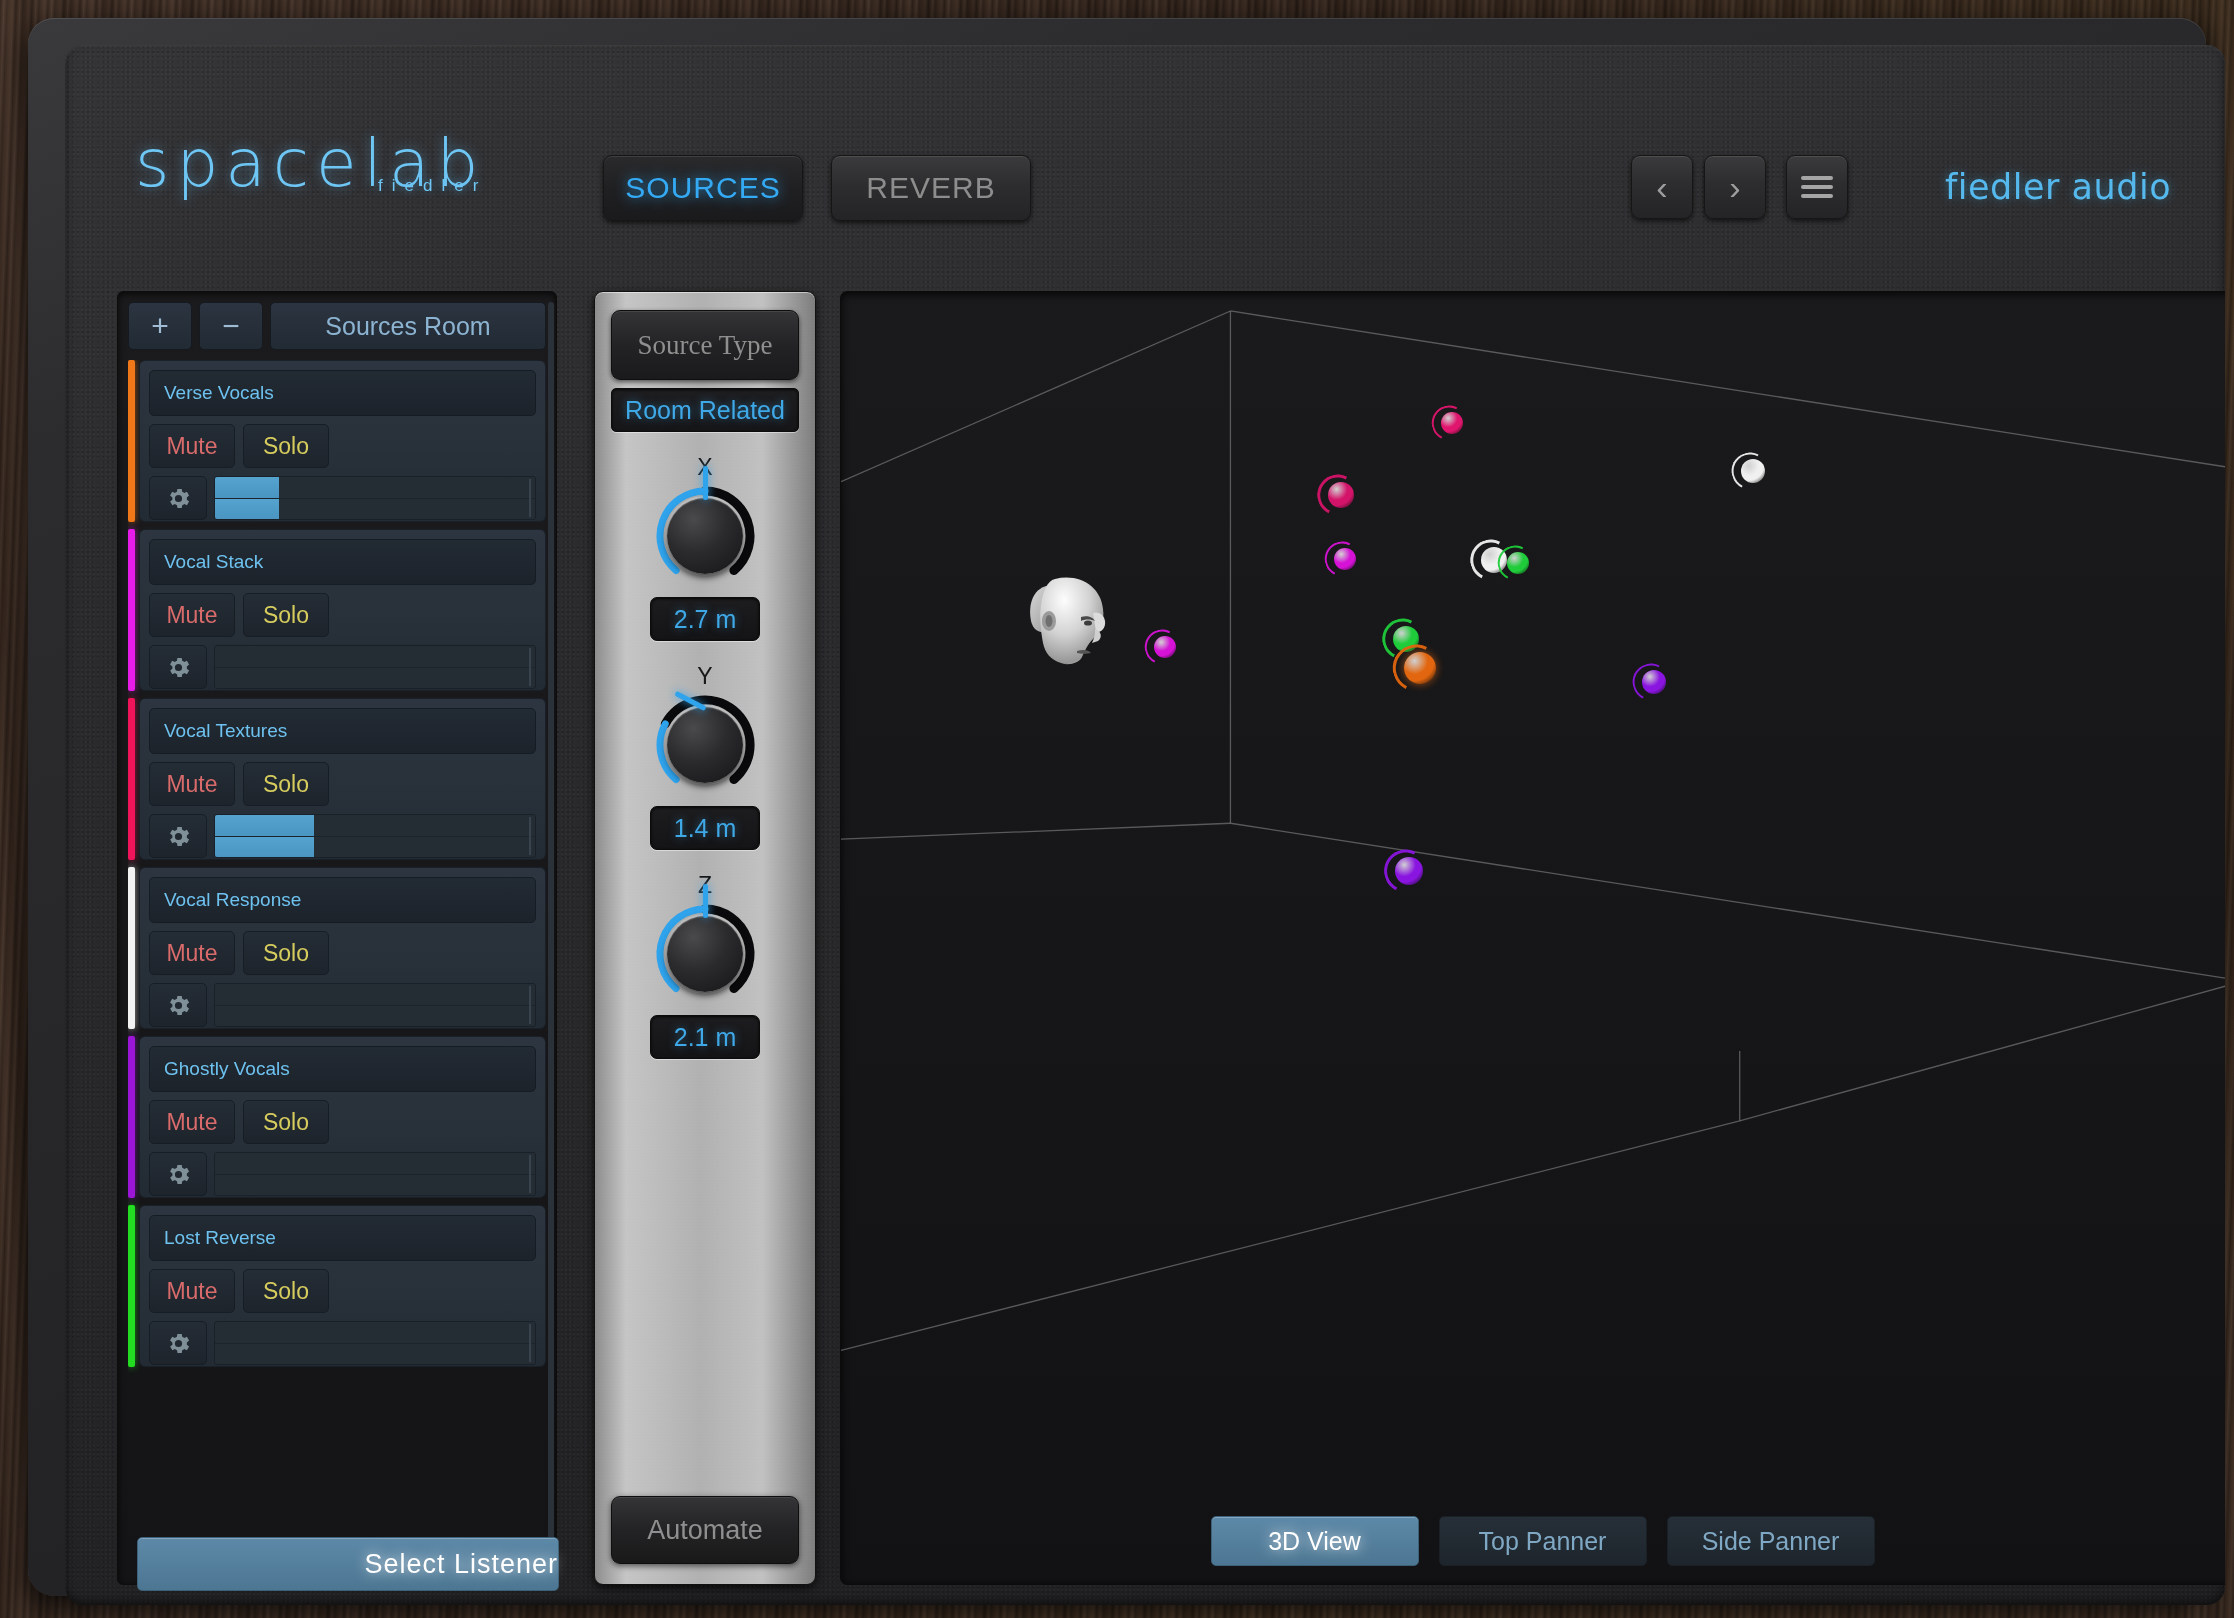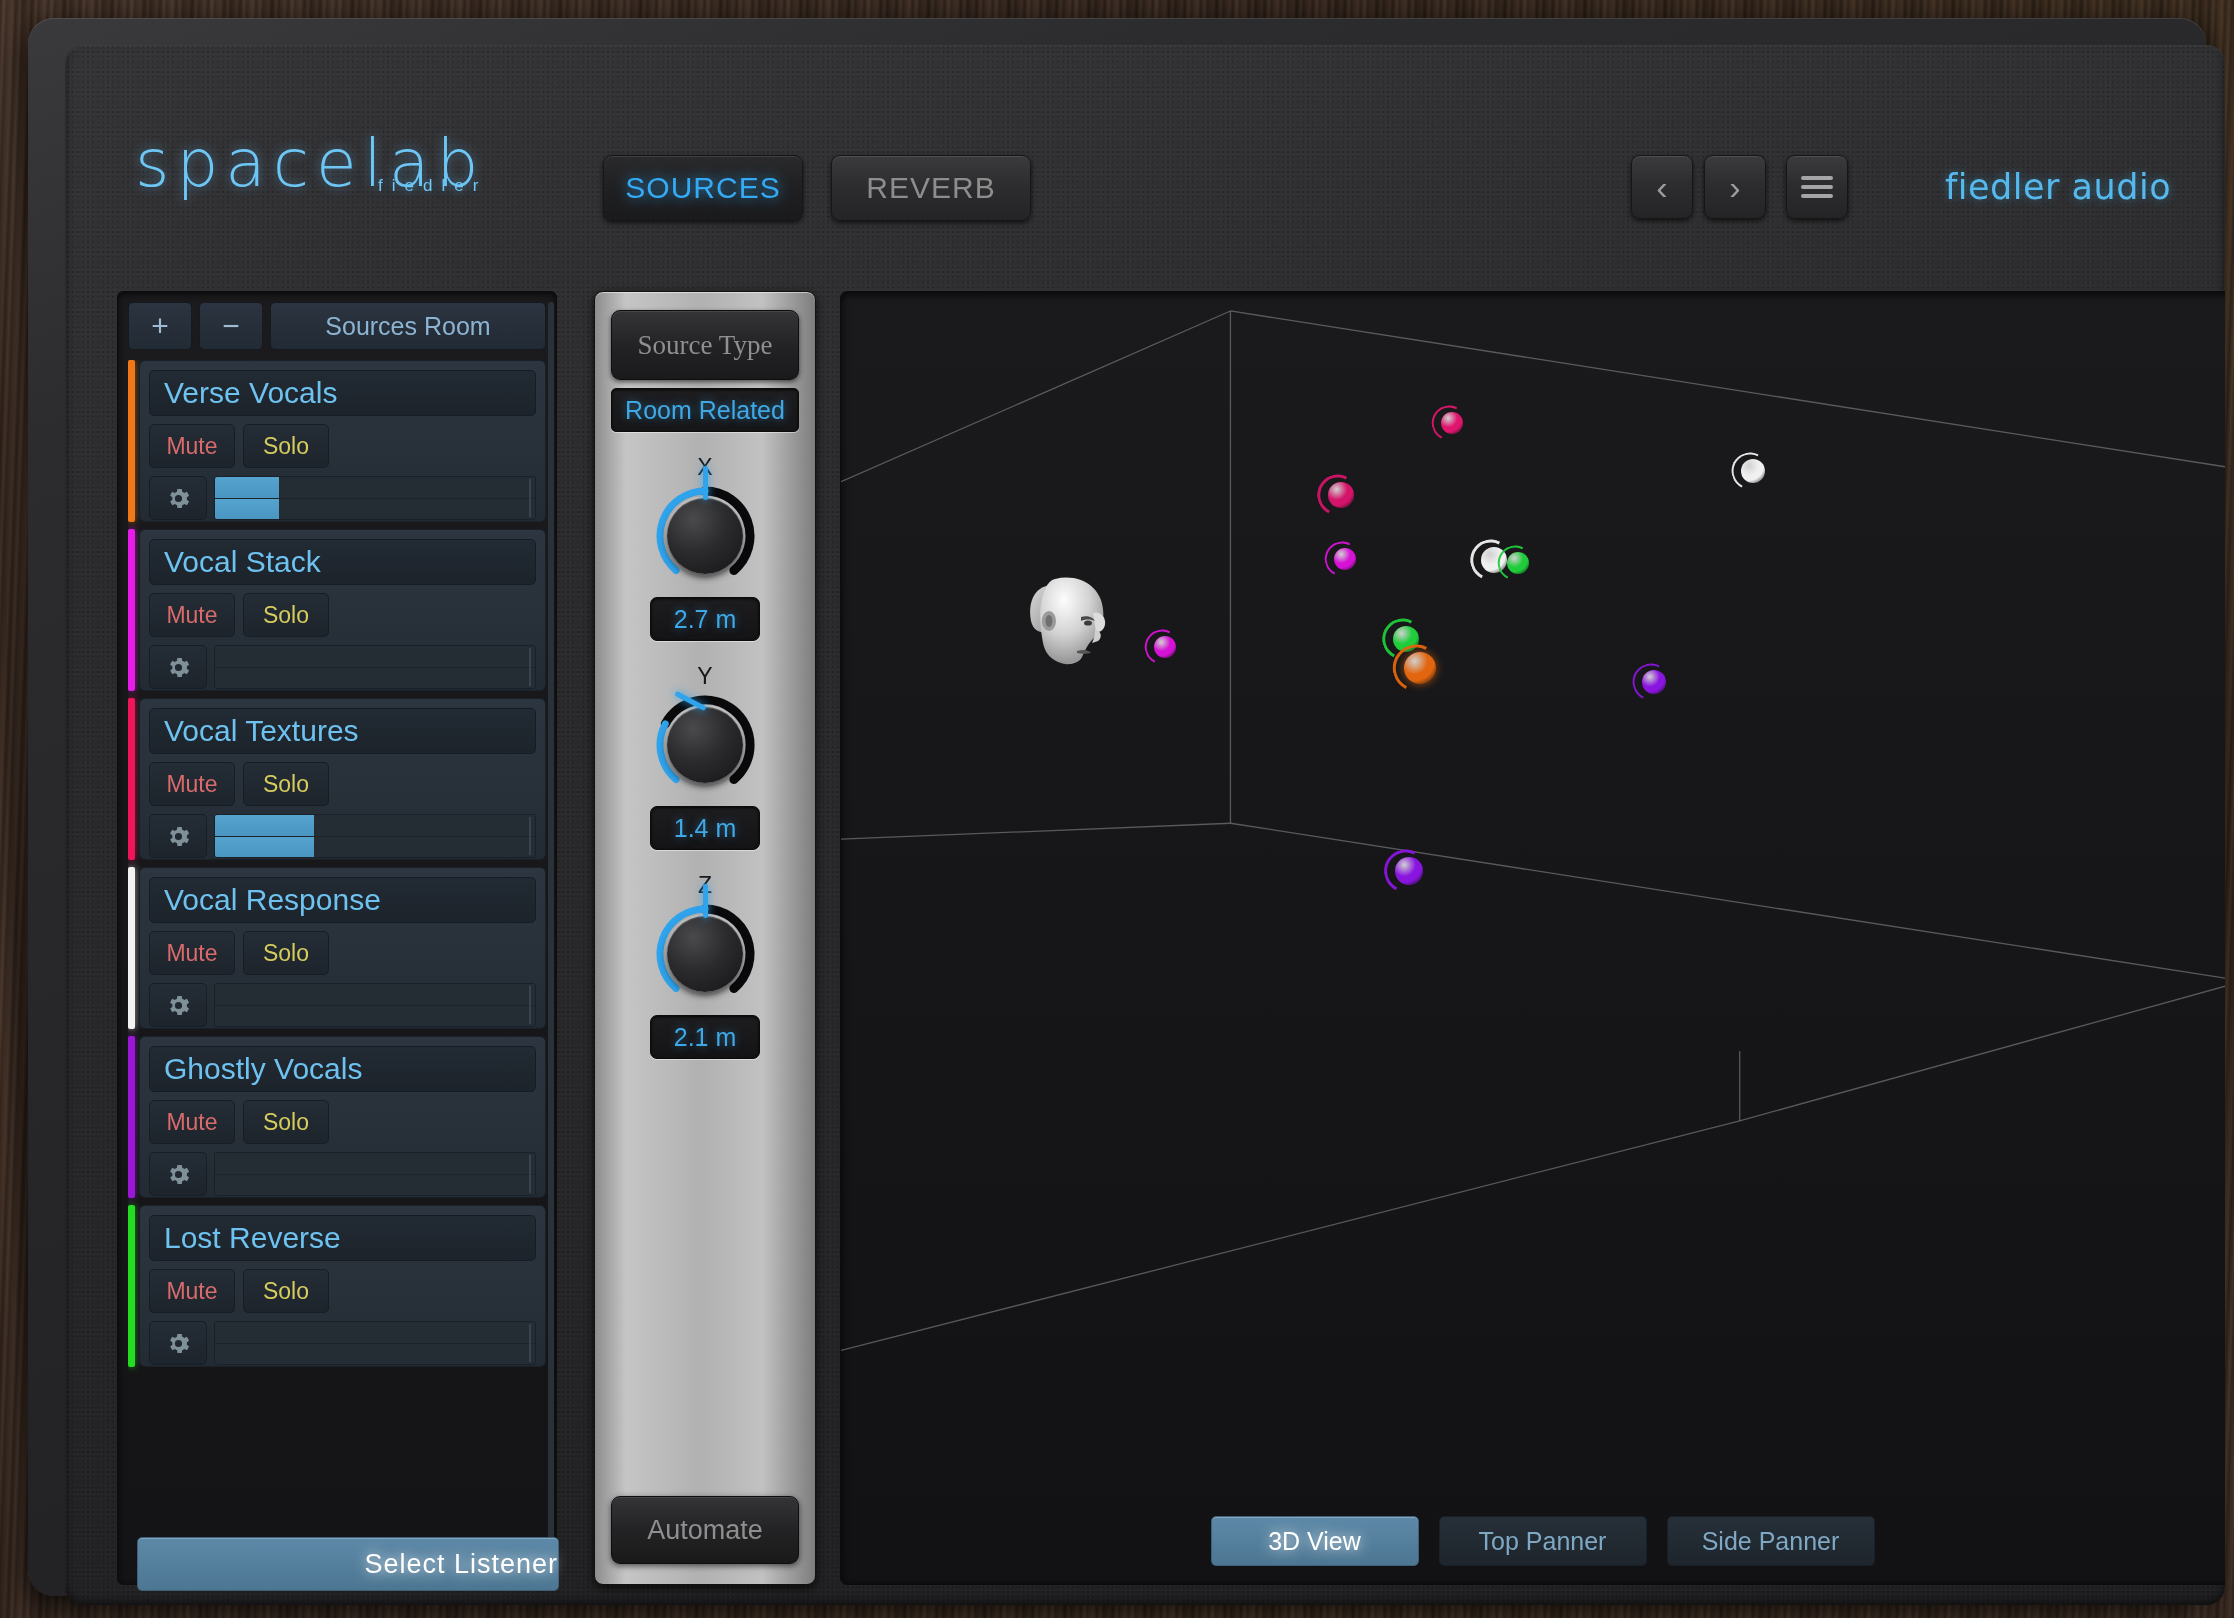--- a/index.html
+++ b/index.html
@@ -116,21 +116,21 @@
   .src .strip{width:7px;border-radius:2px;flex:0 0 7px;}
   .src .body{
     flex:1;margin-left:4px;border-radius:6px;box-sizing:border-box;padding:9px;
     background:linear-gradient(180deg,#2c3540 0%,#283039 55%,#222a33 100%);
     border:1px solid #1a2028;
   }
   .src-name{
     height:44px;border-radius:5px;display:flex;align-items:center;padding-left:14px;
     background:linear-gradient(180deg,#222a33,#1c232b);
     border:1px solid #161c23;
-    color:#6ec2f0;font-size:30px;
+    color:#6ec2f0;font-size:19px;
     cursor:pointer;
   }
   .ms-row{display:flex;gap:8px;margin-top:8px;}
   .ms{
     width:84px;height:42px;border-radius:5px;
     display:flex;align-items:center;justify-content:center;font-size:23px;
     background:linear-gradient(180deg,#242c35,#1d242c);
     border:1px solid #171d24;cursor:pointer;user-select:none;
   }
   .ms.mute{color:#d96b6b;}

